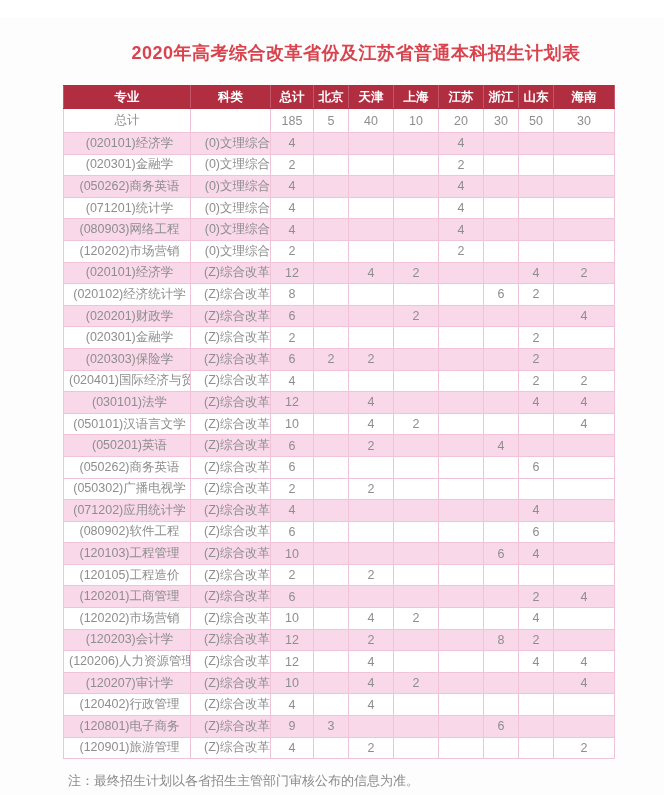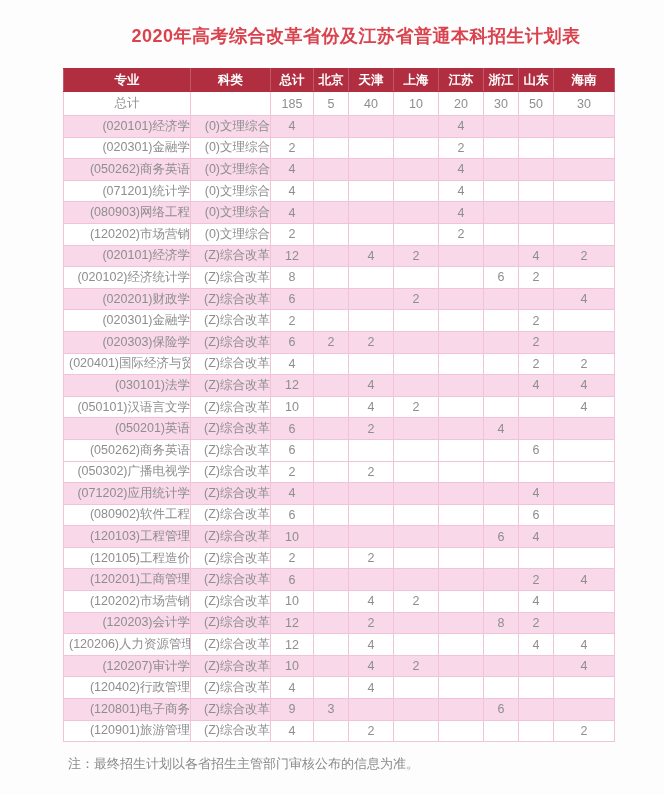--- a/index.html
+++ b/index.html
@@ -11,21 +11,21 @@
     font-family: "Liberation Sans", "DejaVu Sans", sans-serif;
     overflow: hidden;
   }
   .page {
     position: relative;
     width: 664px;
     height: 795px;
     background: #fdfdfd;
   }
   .title {
-    margin: 0;
+    margin: 17px;
     padding-top: 24px;
     text-align: center;
     font-size: 18px;
     font-weight: bold;
     color: var(--title-color, #d9434e);
     letter-spacing: 0.5px;
     padding-left: 48px;
   }
   table.plan {
     border-collapse: collapse;
@@ -53,21 +53,21 @@
     border: 1px solid var(--grid-color, #f0c3d8);
     padding: 0;
     text-align: center;
     background: #ffffff;
     white-space: nowrap;
     overflow: hidden;
   }
   table.plan tr.pink td { background: var(--pink-row, #f9d8e9); }
   table.plan tr.total td { height: 23px; }
   table.plan td.major {
-    text-align: right;
+    text-align: center;
     padding-left: 5px;
   }
   table.plan td.major.center {
     text-align: center;
     padding-left: 0;
   }
   table.plan td.category {
     text-align: right;
   }
   .note {

